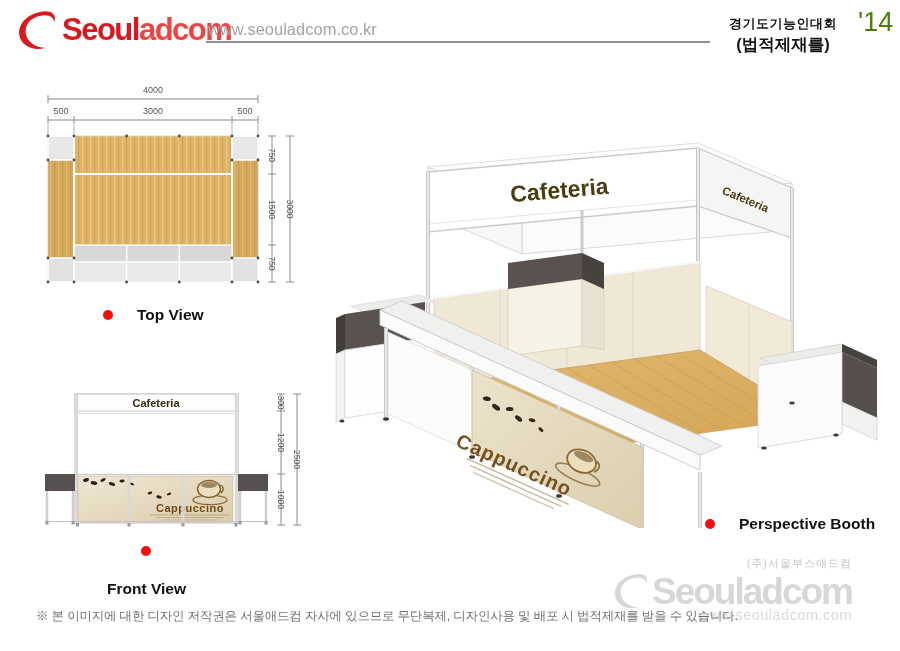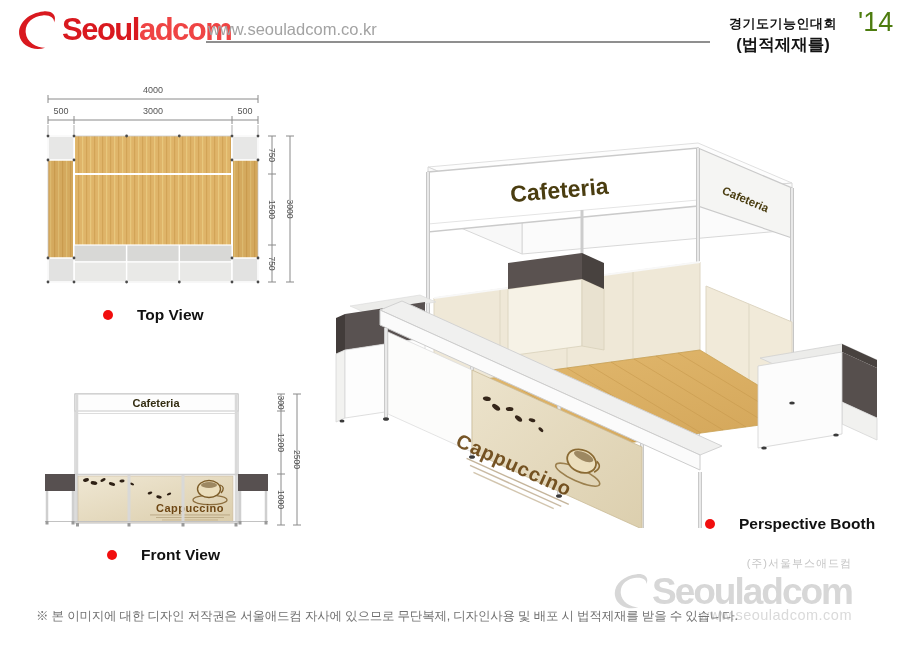--- a/index.html
+++ b/index.html
@@ -214,21 +214,21 @@
         <line x1="239" y1="135" x2="247" y2="135"></line>
       <text class="dim-sm" text-anchor="middle" stroke="none" transform="translate(240,12.5) rotate(90)">300</text>
       <text class="dim-sm" text-anchor="middle" stroke="none" transform="translate(240,52.5) rotate(90)">1200</text>
       <text class="dim-sm" text-anchor="middle" stroke="none" transform="translate(240,109.5) rotate(90)">1000</text>
       <line x1="259" y1="4" x2="259" y2="135"></line>
       <line x1="255" y1="4" x2="263" y2="4"></line>
         <line x1="255" y1="135" x2="263" y2="135"></line>
       <text class="dim-sm" text-anchor="middle" stroke="none" transform="translate(256,69.5) rotate(90)">2500</text>
     </g>
   </svg>
-  <div class="view-label" style="left:107px; top:546px;">
+  <div class="view-label" style="left:107px; top:546px;flex-direction:column;">
     <span class="red-dot"></span>
     <span>Front View</span>
   </div>
 
   <svg class="drawing" style="left:330px; top:118px;" width="565" height="410" viewBox="0 0 565 410">
     <defs>
       <linearGradient id="woodP" x1="0" y1="0" x2="1" y2="1">
         <stop offset="0" stop-color="#e3ba70"></stop>
           <stop offset="1" stop-color="#d2a457"></stop>
       </linearGradient>

